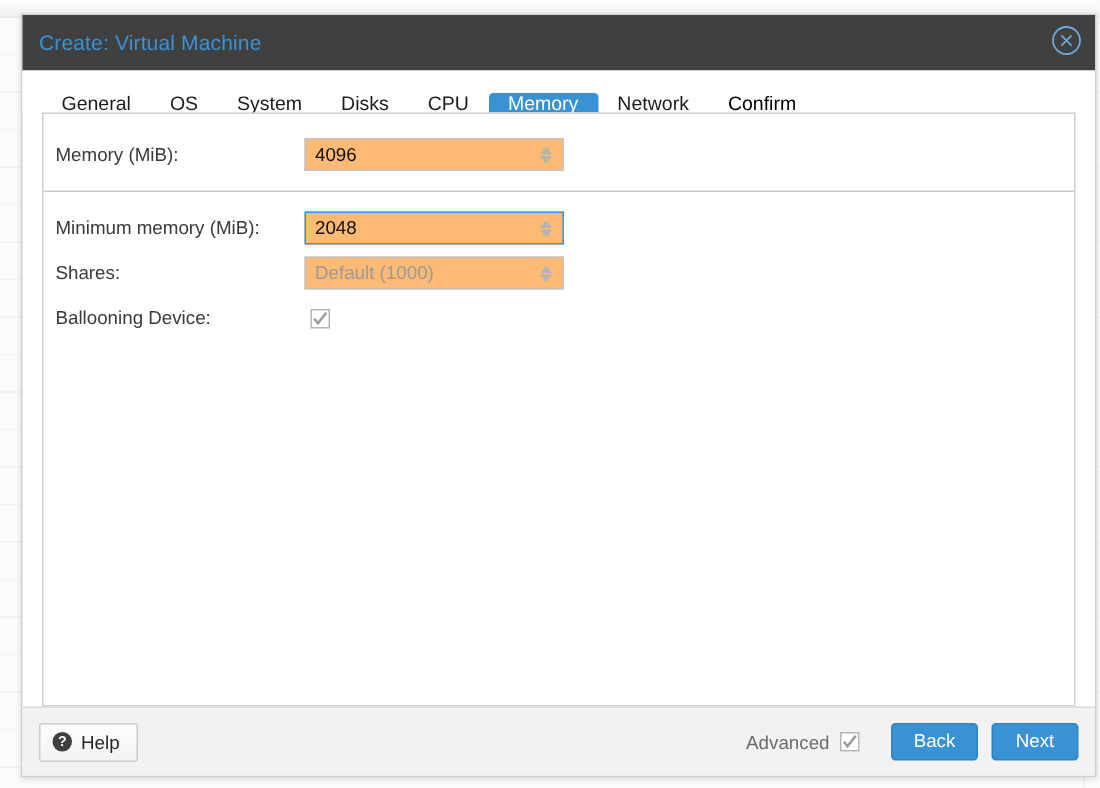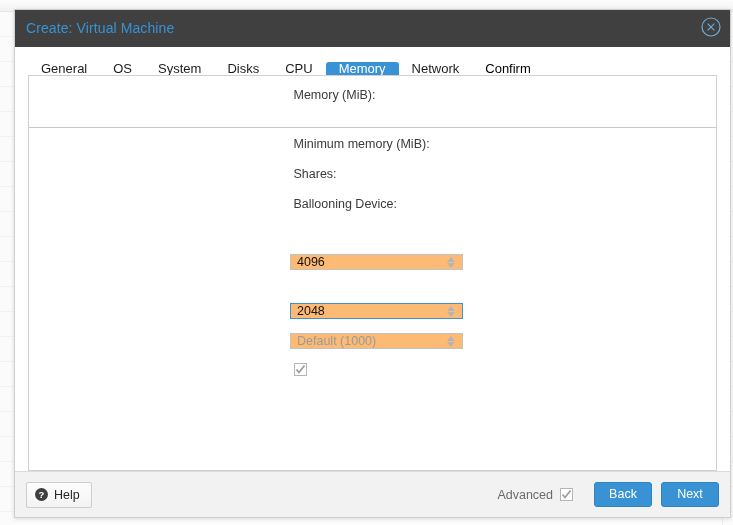--- a/index.html
+++ b/index.html
@@ -144,21 +144,20 @@
   }
 
   .form-rows {
     padding: 0;
   }
   .form-row {
     display: flex;
     align-items: center;
     height: 30px;
     padding-left: 8px;
-    flex-direction: column;
   }
   .form-row .field-label {
     width: 166px;
     flex: 0 0 166px;
     font-size: 12.5px;
     color: #3a3a3a;
     padding-left: 0px;
     box-sizing: border-box;
   }
 

